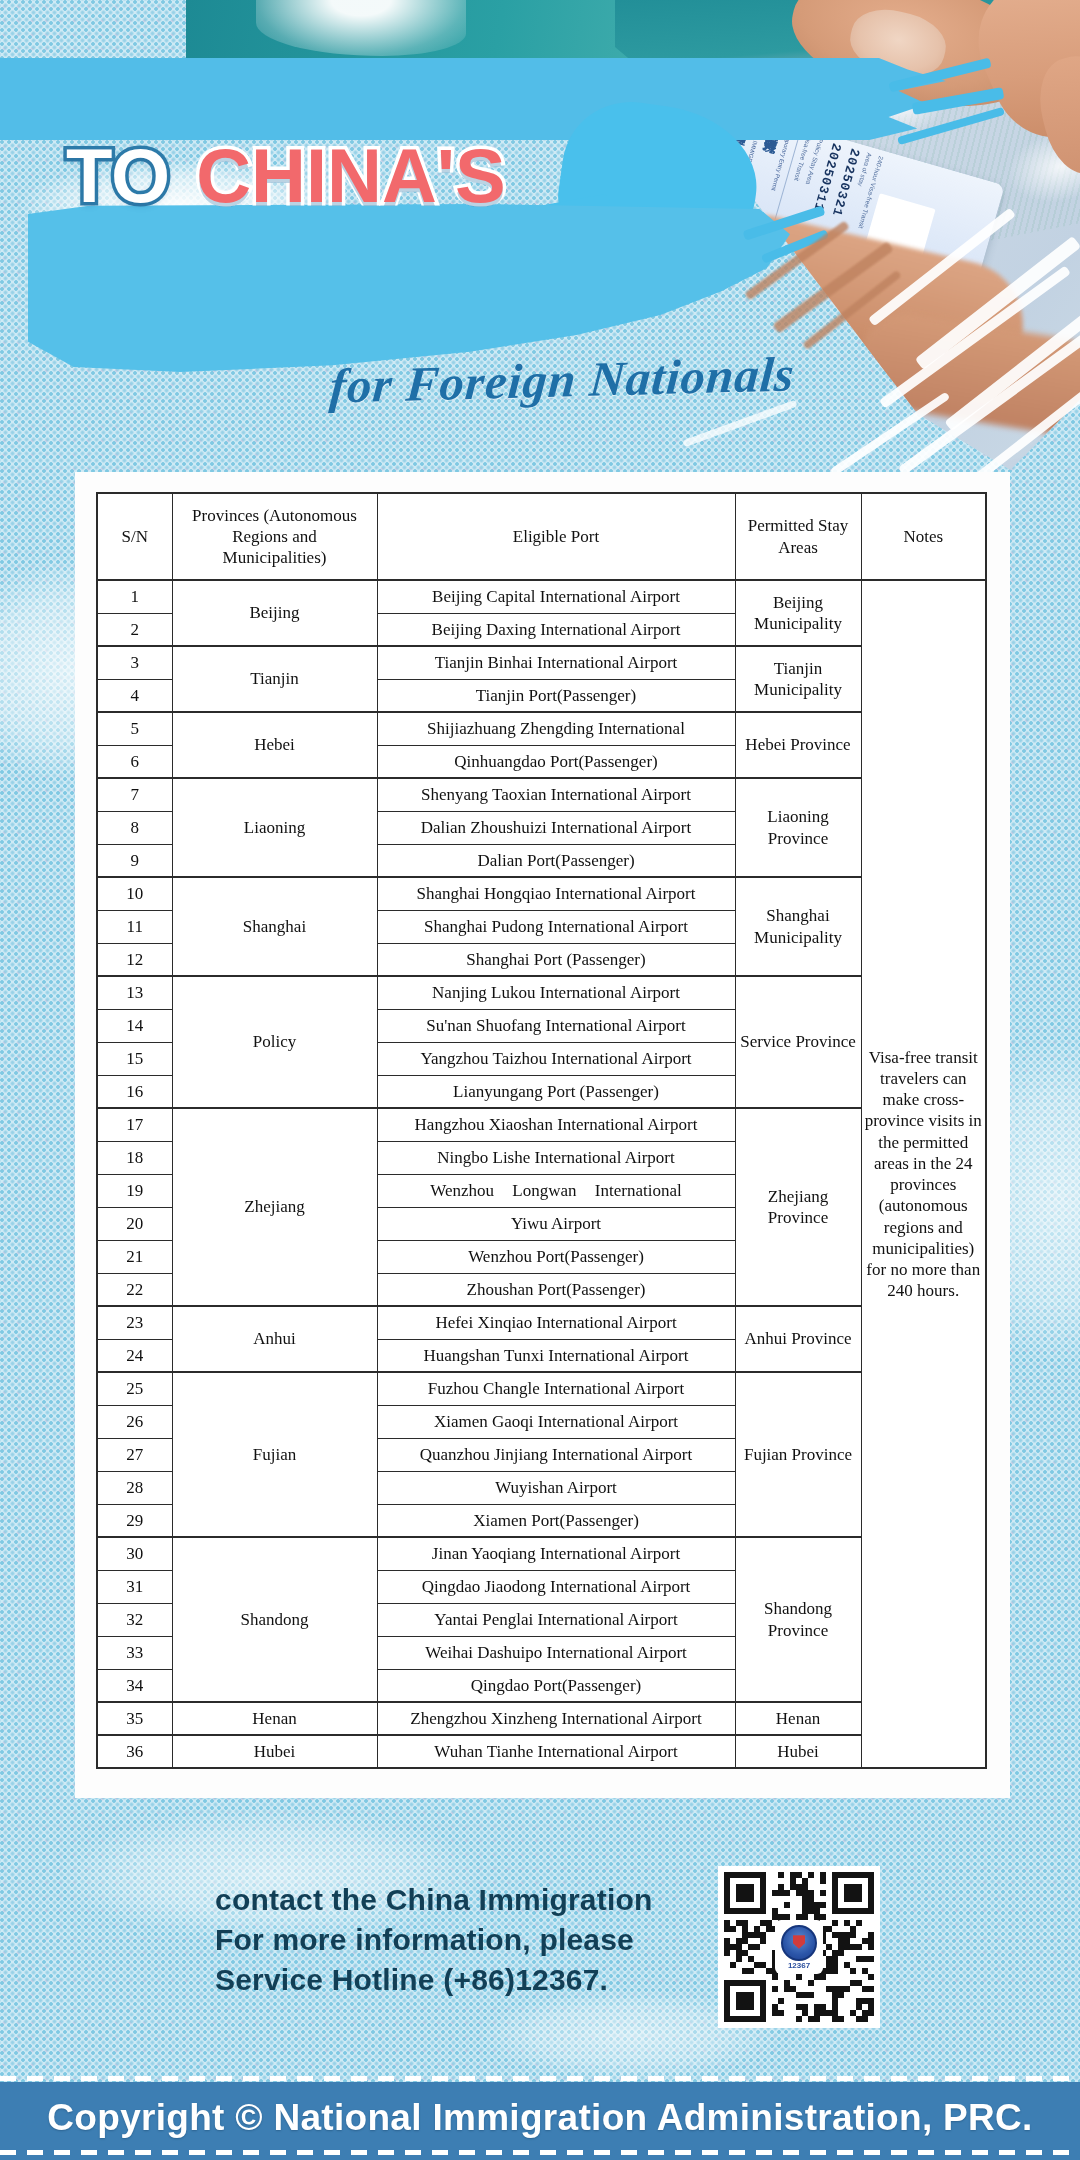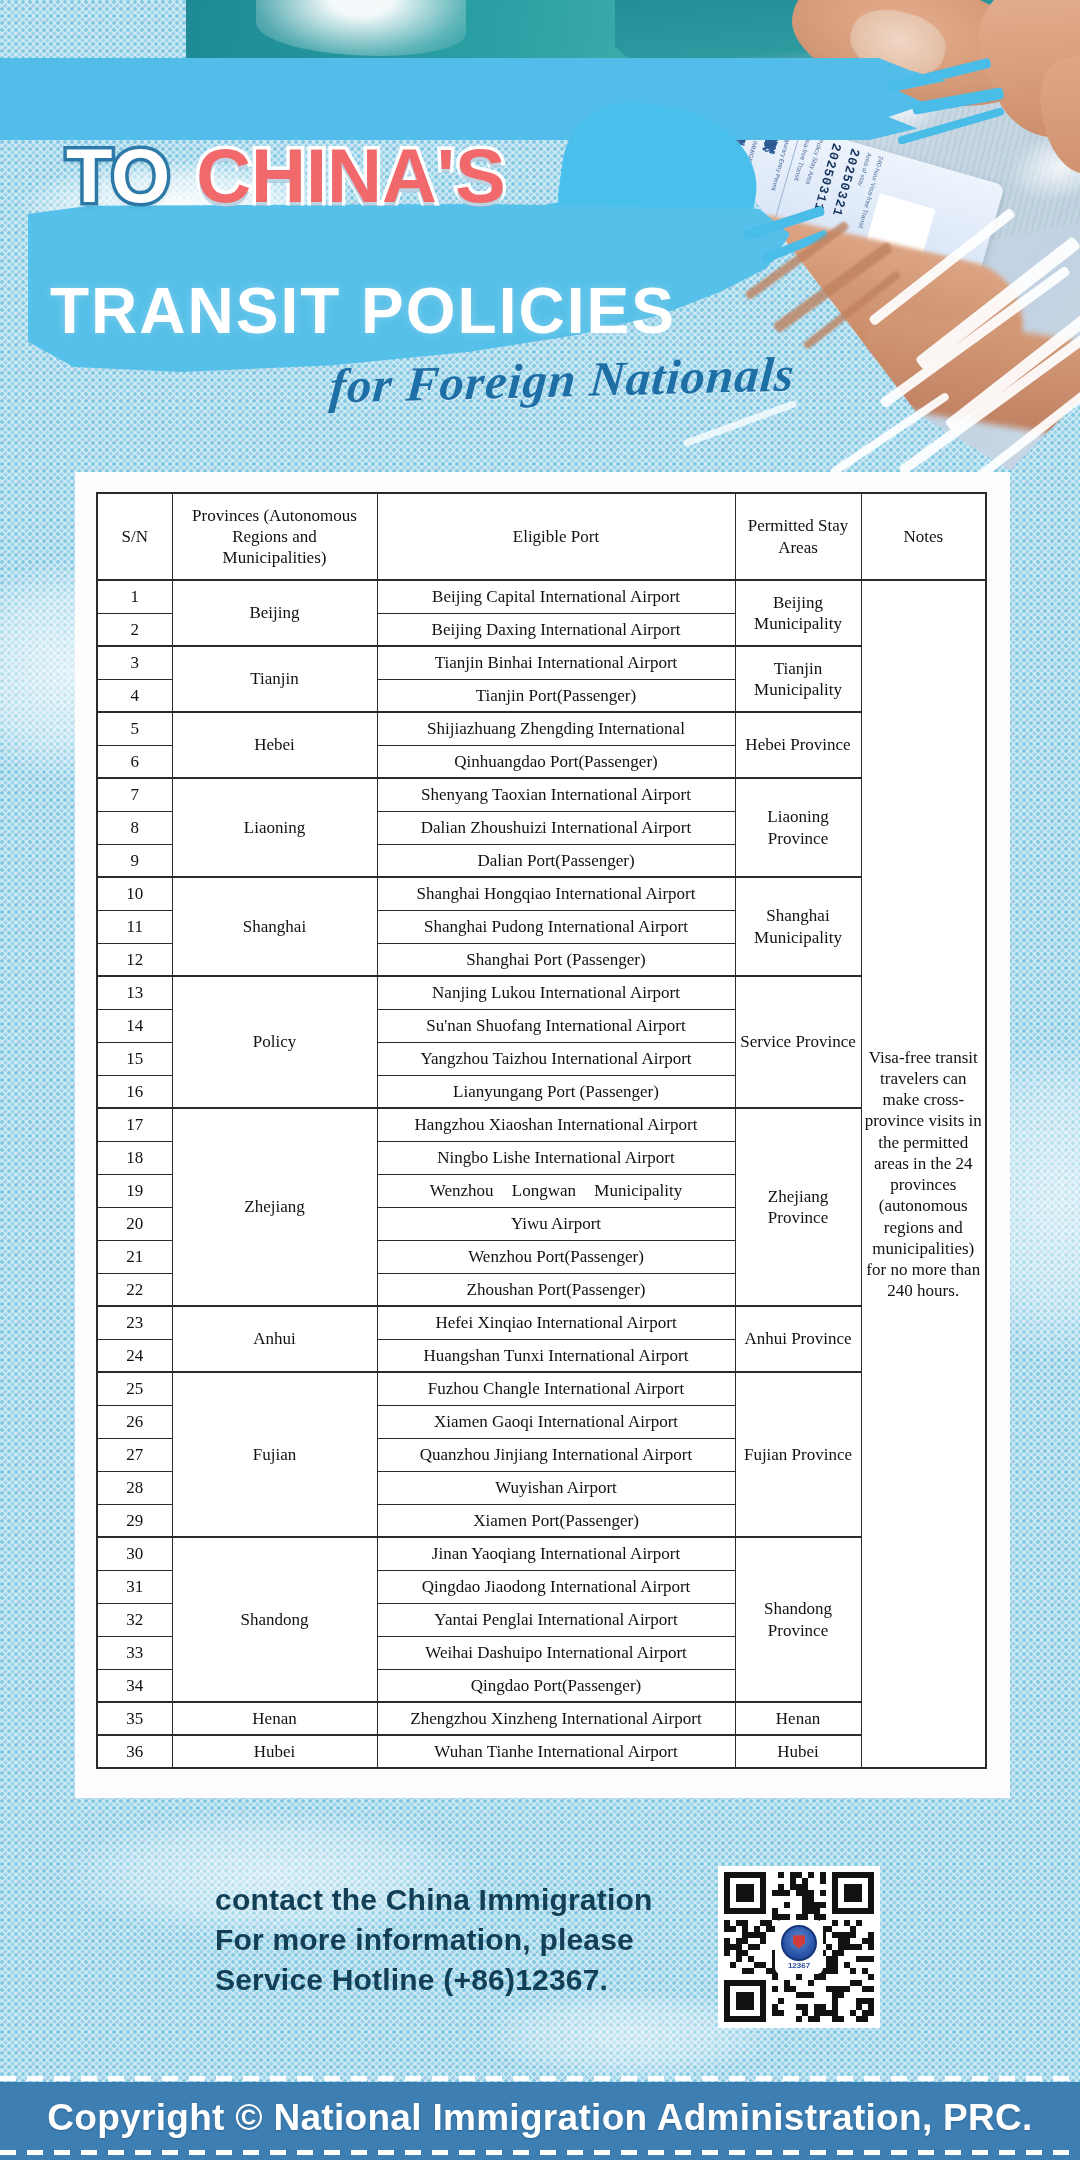--- a/index.html
+++ b/index.html
@@ -620,21 +620,20 @@
   <div class="streak w" style="left:852px;top:262px;width:180px;height:10px;transform:rotate(-38deg);"></div>
   <div class="streak w" style="left:898px;top:296px;width:200px;height:14px;transform:rotate(-38deg);"></div>
   <div class="streak w" style="left:860px;top:332px;width:230px;height:10px;transform:rotate(-36deg);"></div>
   <div class="streak w" style="left:928px;top:362px;width:190px;height:12px;transform:rotate(-38deg);"></div>
   <div class="streak w" style="left:878px;top:396px;width:240px;height:10px;transform:rotate(-36deg);"></div>
   <div class="streak w" style="left:958px;top:426px;width:160px;height:9px;transform:rotate(-38deg);"></div>
   <div class="streak w" style="left:820px;top:430px;width:140px;height:8px;transform:rotate(-34deg);"></div>
   <div class="streak w" style="left:680px;top:420px;width:120px;height:7px;transform:rotate(-20deg);opacity:.8;"></div>
 
   <div class="t-line t2"><span class="t-outline">TO</span><span class="hl">CHINA'S</span></div>
-  <div class="t-line t4">TRANSIT POLICIES</div>
   <div class="t-line t-script">for Foreign Nationals</div>
 
   <div class="panel">
     <table class="policy">
       <colgroup>
         <col style="width:75px">
           <col style="width:205px">
           <col style="width:358px">
           <col style="width:126px">
           <col style="width:125px">
@@ -731,21 +730,21 @@
             <td class="cell-province" rowspan="6">Zhejiang</td>
             <td class="cell-port">Hangzhou Xiaoshan International Airport</td>
             <td class="cell-stay" rowspan="6">Zhejiang Province</td>
           </tr>
           <tr>
             <td class="cell-sn">18</td>
             <td class="cell-port">Ningbo Lishe International Airport</td>
           </tr>
           <tr>
             <td class="cell-sn">19</td>
-            <td class="cell-port spread">Wenzhou Longwan Municipality</td>
+            <td class="cell-port spread">Wenzhou Longwan International</td>
           </tr>
           <tr>
             <td class="cell-sn">20</td>
             <td class="cell-port">Yiwu Airport</td>
           </tr>
           <tr>
             <td class="cell-sn">21</td>
             <td class="cell-port">Wenzhou Port(Passenger)</td>
           </tr>
           <tr>

